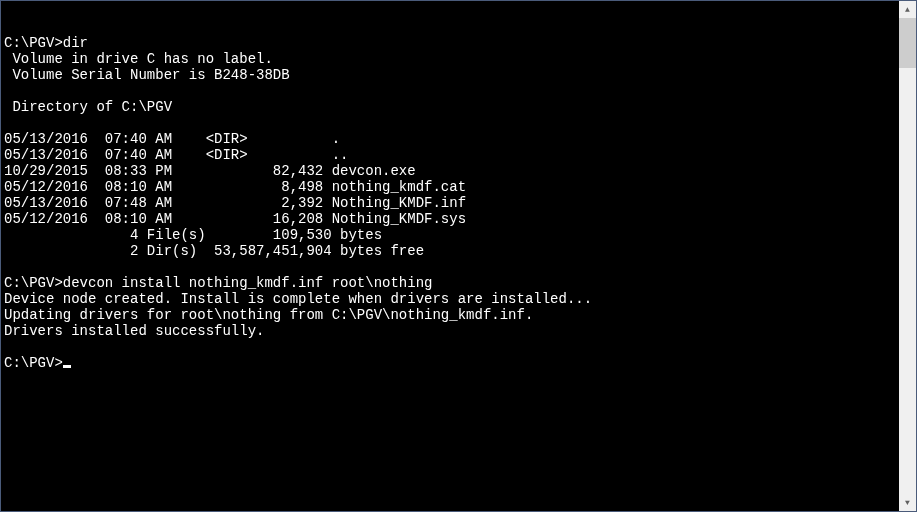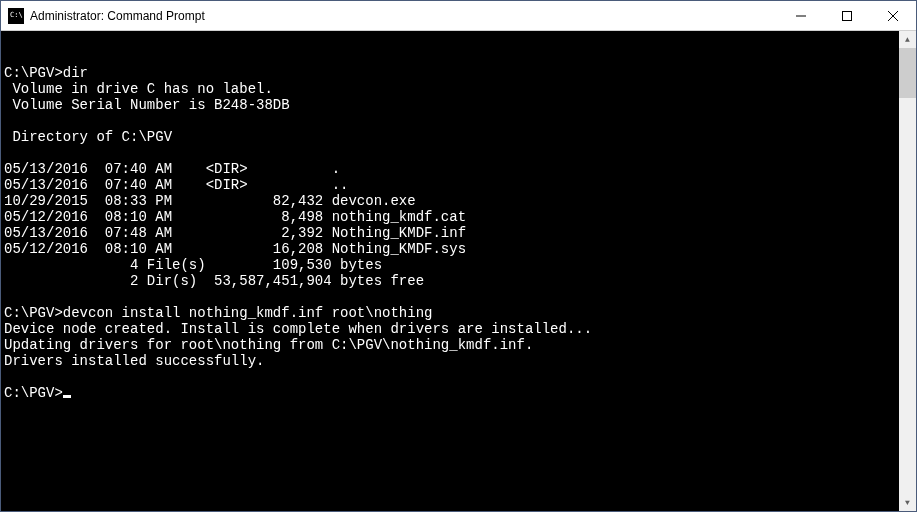--- a/index.html
+++ b/index.html
@@ -118,42 +118,20 @@
       height:3px;
       background:#fff;
       vertical-align: baseline;
       margin-bottom:-1px;
     }
   </style>
 </head>
 <body>
 
 <div class="window">
-  <div class="titlebar">
-    <div class="titlebar-icon"></div>
-    <div class="titlebar-title">Administrator: Command Prompt</div>
-    <div class="titlebar-controls">
-      <button class="titlebar-btn">
-        <svg width="10" height="10">
-            <line x1="0" y1="5" x2="10" y2="5" stroke="#000" stroke-width="1"></line>
-          </svg>
-      </button>
-      <button class="titlebar-btn">
-        <svg width="10" height="10">
-            <rect x="0.5" y="0.5" width="9" height="9" stroke="#000" stroke-width="1" fill="none"></rect>
-          </svg>
-      </button>
-      <button class="titlebar-btn close">
-        <svg width="10" height="10">
-            <line x1="0" y1="0" x2="10" y2="10" stroke="#000" stroke-width="1"></line>
-            <line x1="10" y1="0" x2="0" y2="10" stroke="#000" stroke-width="1"></line>
-          </svg>
-      </button>
-    </div>
-  </div>
   <div class="console">
     <div class="console-content" id="console-content"><div class="console-line">C:\PGV&gt;dir</div><div class="console-line"> Volume in drive C has no label.</div><div class="console-line"> Volume Serial Number is B248-38DB</div><div class="console-line"></div><div class="console-line"> Directory of C:\PGV</div><div class="console-line"></div><div class="console-line">05/13/2016  07:40 AM    &lt;DIR&gt;          .</div><div class="console-line">05/13/2016  07:40 AM    &lt;DIR&gt;          ..</div><div class="console-line">10/29/2015  08:33 PM            82,432 devcon.exe</div><div class="console-line">05/12/2016  08:10 AM             8,498 nothing_kmdf.cat</div><div class="console-line">05/13/2016  07:48 AM             2,392 Nothing_KMDF.inf</div><div class="console-line">05/12/2016  08:10 AM            16,208 Nothing_KMDF.sys</div><div class="console-line">               4 File(s)        109,530 bytes</div><div class="console-line">               2 Dir(s)  53,587,451,904 bytes free</div><div class="console-line"></div><div class="console-line">C:\PGV&gt;devcon install nothing_kmdf.inf root\nothing</div><div class="console-line">Device node created. Install is complete when drivers are installed...</div><div class="console-line">Updating drivers for root\nothing from C:\PGV\nothing_kmdf.inf.</div><div class="console-line">Drivers installed successfully.</div><div class="console-line"></div><div class="console-line">C:\PGV&gt;<span class="cursor"></span></div></div>
     <div class="console-scrollbar">
       <div class="scroll-arrow"><span class="scroll-arrow-glyph">▲</span></div>
       <div class="scroll-track">
         <div class="scroll-thumb"></div>
       </div>
       <div class="scroll-arrow"><span class="scroll-arrow-glyph">▼</span></div>
     </div>
   </div>

